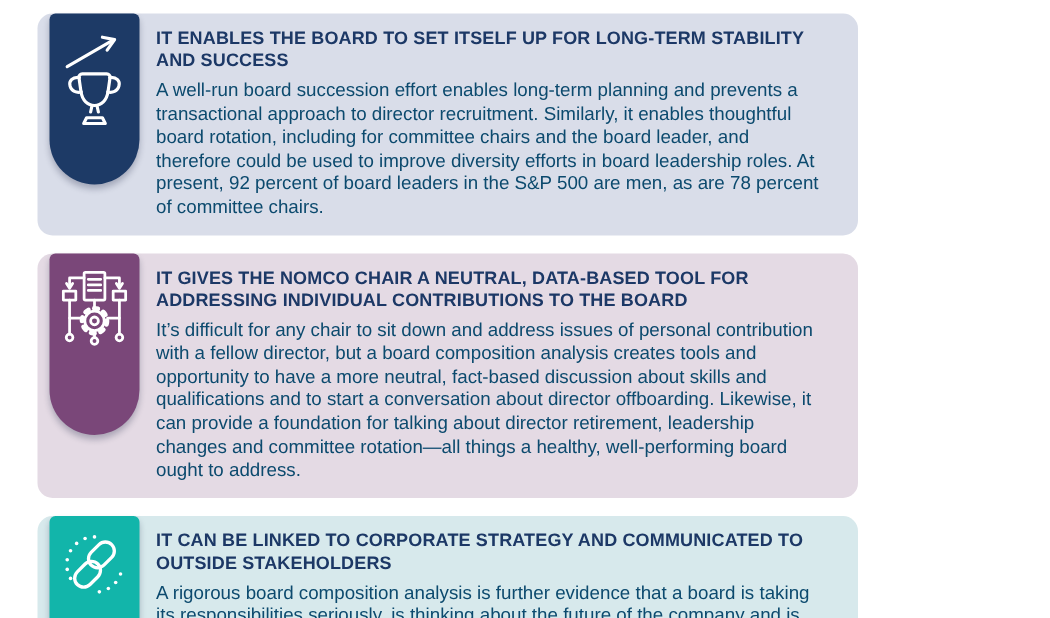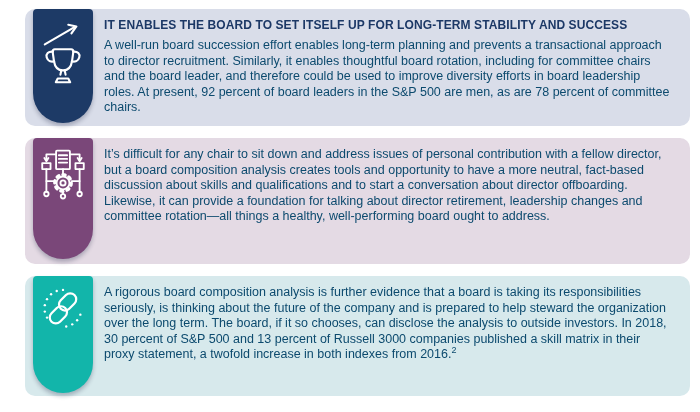--- a/index.html
+++ b/index.html
@@ -8,21 +8,21 @@
     background: #ffffff;
     font-family: "Liberation Sans", sans-serif;
     overflow: hidden;
   }
   .rows { padding-top: 2px; }
   .row { position: relative; }
   .row + .row { margin-top: 12px; }
 
   .card {
     margin-left: 25px;
-    width: 665px;
+    width: 547px;
     box-sizing: border-box;
     border-radius: 10px;
     padding: 9px 20px 10px 79px;
     margin-top: 7px;
   }
   .row-1 .card { background: #d9dde9; min-height: 113px; }
   .row-2 .card { background: #e4dae4; min-height: 126px; }
   .row-3 .card { background: #d7e9ec; min-height: 120px; }
 
   .badge {
@@ -80,20 +80,21 @@
             <path d="M22.3 55 L21.3 59.5 M25.7 55 L26.7 59.5"></path>
             <path d="M18.5 63.5 H29.5 L31.5 67.5 H16.5 Z"></path>
           </g>
         </svg>
       </span>
     </div>
   </div>
 
   <div class="row row-2">
     <div class="card">
+      <h2 class="heading">IT GIVES THE NOMCO CHAIR A NEUTRAL, DATA-BASED TOOL FOR ADDRESSING INDIVIDUAL CONTRIBUTIONS TO THE BOARD</h2>
       <p class="body-text">It’s difficult for any chair to sit down and address issues of personal contribution with a fellow director, but a board composition analysis creates tools and opportunity to have a more neutral, fact-based discussion about skills and qualifications and to start a conversation about director offboarding. Likewise, it can provide a foundation for talking about director retirement, leadership changes and committee rotation—all things a healthy, well-performing board ought to address.</p>
     </div>
     <div class="badge">
       <span>
         <svg class="icon-svg" width="48" height="72" viewBox="0 0 52 78">
           <g fill="none" stroke="#ffffff" stroke-width="2" stroke-linecap="round" stroke-linejoin="round">
             <rect x="18.5" y="5" width="15" height="20" rx="1"></rect>
             <path d="M21.5 10 H30.5 M21.5 14 H30.5 M21.5 18 H30.5"></path>
             <path d="M18.5 9 H8 V15.5 M33.5 9 H44 V15.5"></path>
             <path d="M5.8 13 L8 16.5 L10.2 13 M41.8 13 L44 16.5 L46.2 13"></path>
@@ -110,20 +111,21 @@
             <circle cx="26" cy="40" r="2.8"></circle>
             <circle cx="26" cy="40" r="9" stroke-width="3.4" stroke-dasharray="2.6 4.4"></circle>
           </g>
         </svg>
       </span>
     </div>
   </div>
 
   <div class="row row-3">
     <div class="card">
+      <h2 class="heading">IT CAN BE LINKED TO CORPORATE STRATEGY AND COMMUNICATED TO OUTSIDE STAKEHOLDERS</h2>
       <p class="body-text"><span>A rigorous board composition analysis is further evidence that a board is taking its responsibilities seriously, is thinking about the future of the company and is prepared to help steward the organization over the long term. The board, if it so chooses, can disclose the analysis to outside investors. In 2018, 30 percent of S&amp;P 500 and 13 percent of Russell 3000 companies published a skill matrix in their proxy statement, a twofold increase in both indexes from 2016.</span><sup>2</sup></p>
     </div>
     <div class="badge">
       <span>
         <svg class="icon-svg" width="48" height="58" viewBox="0 0 52 62">
           <g fill="none" stroke="#ffffff" stroke-width="2.4">
             <rect x="24.5" y="8.5" width="13" height="21" rx="6.5" transform="rotate(45 31 19)"></rect>
             <rect x="14.5" y="22.5" width="13" height="21" rx="6.5" transform="rotate(45 21 33)"></rect>
           </g>
           <g fill="#ffffff" stroke="none">

